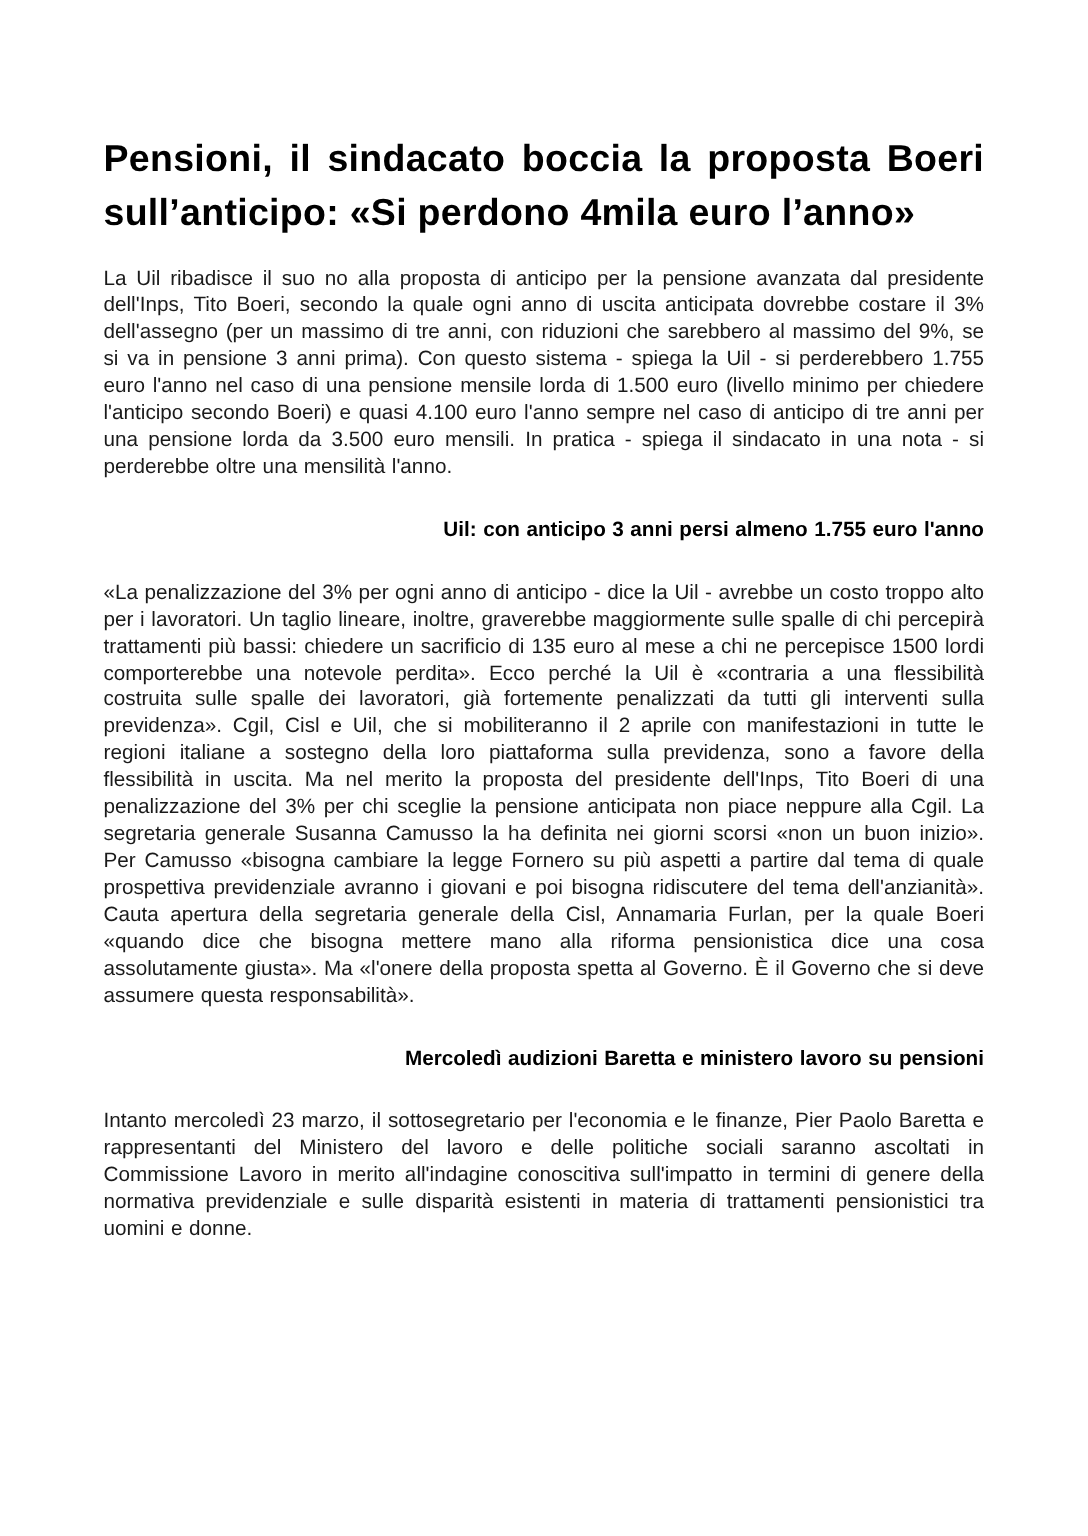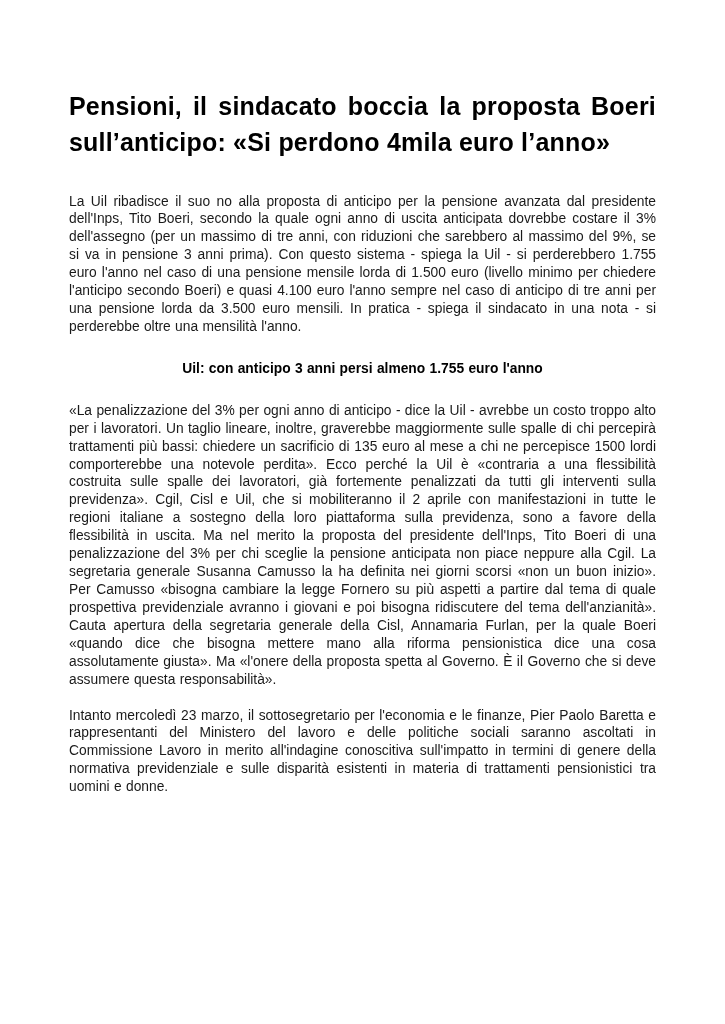--- a/index.html
+++ b/index.html
@@ -17,46 +17,47 @@
     font-family: "Liberation Sans", sans-serif;
     color: #1a1a1a;
     overflow: hidden;
   }
   .article-title {
     font-size: 25px;
     font-weight: bold;
     color: #000000;
     line-height: 1.45;
     text-align: justify;
-    margin: 0 0 32px 0;
+    margin: 0 0 16px 0;
     letter-spacing: 0.2px;
   }
   .body-text {
     font-size: 13.8px;
     line-height: 1.3;
     text-align: justify;
     margin: 14px 0 18px 0;
   }
   .subheading {
     font-size: 13.8px;
     font-weight: bold;
     line-height: 1.3;
-    text-align: center;
+    text-align: right;
     margin: 24px 0 24px 0;
     color: #000000;
   }
   p { word-spacing: 0.5px; }
 </style>
 </head>
 <body>
 
 <div class="page">
   <h1 class="article-title">Pensioni, il sindacato boccia la proposta Boeri sull’anticipo: «Si perdono 4mila euro l’anno»</h1>
 
   <p class="body-text">La Uil ribadisce il suo no alla proposta di anticipo per la pensione avanzata dal presidente dell'Inps, Tito Boeri, secondo la quale ogni anno di uscita anticipata dovrebbe costare il 3% dell'assegno (per un massimo di tre anni, con riduzioni che sarebbero al massimo del 9%, se si va in pensione 3 anni prima). Con questo sistema - spiega la Uil - si perderebbero 1.755 euro l'anno nel caso di una pensione mensile lorda di 1.500 euro (livello minimo per chiedere l'anticipo secondo Boeri) e quasi 4.100 euro l'anno sempre nel caso di anticipo di tre anni per una pensione lorda da 3.500 euro mensili. In pratica - spiega il sindacato in una nota - si perderebbe oltre una mensilità l'anno.</p>
 
   <p class="subheading">Uil: con anticipo 3 anni persi almeno 1.755 euro l'anno</p>
 
   <p class="body-text">«La penalizzazione del 3% per ogni anno di anticipo - dice la Uil - avrebbe un costo troppo alto per i lavoratori. Un taglio lineare, inoltre, graverebbe maggiormente sulle spalle di chi percepirà trattamenti più bassi: chiedere un sacrificio di 135 euro al mese a chi ne percepisce 1500 lordi comporterebbe una notevole perdita». Ecco perché la Uil è «contraria a una flessibilità costruita sulle spalle dei lavoratori, già fortemente penalizzati da tutti gli interventi sulla previdenza». Cgil, Cisl e Uil, che si mobiliteranno il 2 aprile con manifestazioni in tutte le regioni italiane a sostegno della loro piattaforma sulla previdenza, sono a favore della flessibilità in uscita. Ma nel merito la proposta del presidente dell'Inps, Tito Boeri di una penalizzazione del 3% per chi sceglie la pensione anticipata non piace neppure alla Cgil. La segretaria generale Susanna Camusso la ha definita nei giorni scorsi «non un buon inizio». Per Camusso «bisogna cambiare la legge Fornero su più aspetti a partire dal tema di quale prospettiva previdenziale avranno i giovani e poi bisogna ridiscutere del tema dell'anzianità». Cauta apertura della segretaria generale della Cisl, Annamaria Furlan, per la quale Boeri «quando dice che bisogna mettere mano alla riforma pensionistica dice una cosa assolutamente giusta». Ma «l'onere della proposta spetta al Governo. È il Governo che si deve assumere questa responsabilità».</p>
 
+  <p class="subheading">Mercoledì audizioni Baretta e ministero lavoro su pensioni</p>
 
   <p class="body-text">Intanto mercoledì 23 marzo, il sottosegretario per l'economia e le finanze, Pier Paolo Baretta e rappresentanti del Ministero del lavoro e delle politiche sociali saranno ascoltati in Commissione Lavoro in merito all'indagine conoscitiva sull'impatto in termini di genere della normativa previdenziale e sulle disparità esistenti in materia di trattamenti pensionistici tra uomini e donne.</p>
 </div>
 
 </body></html>

